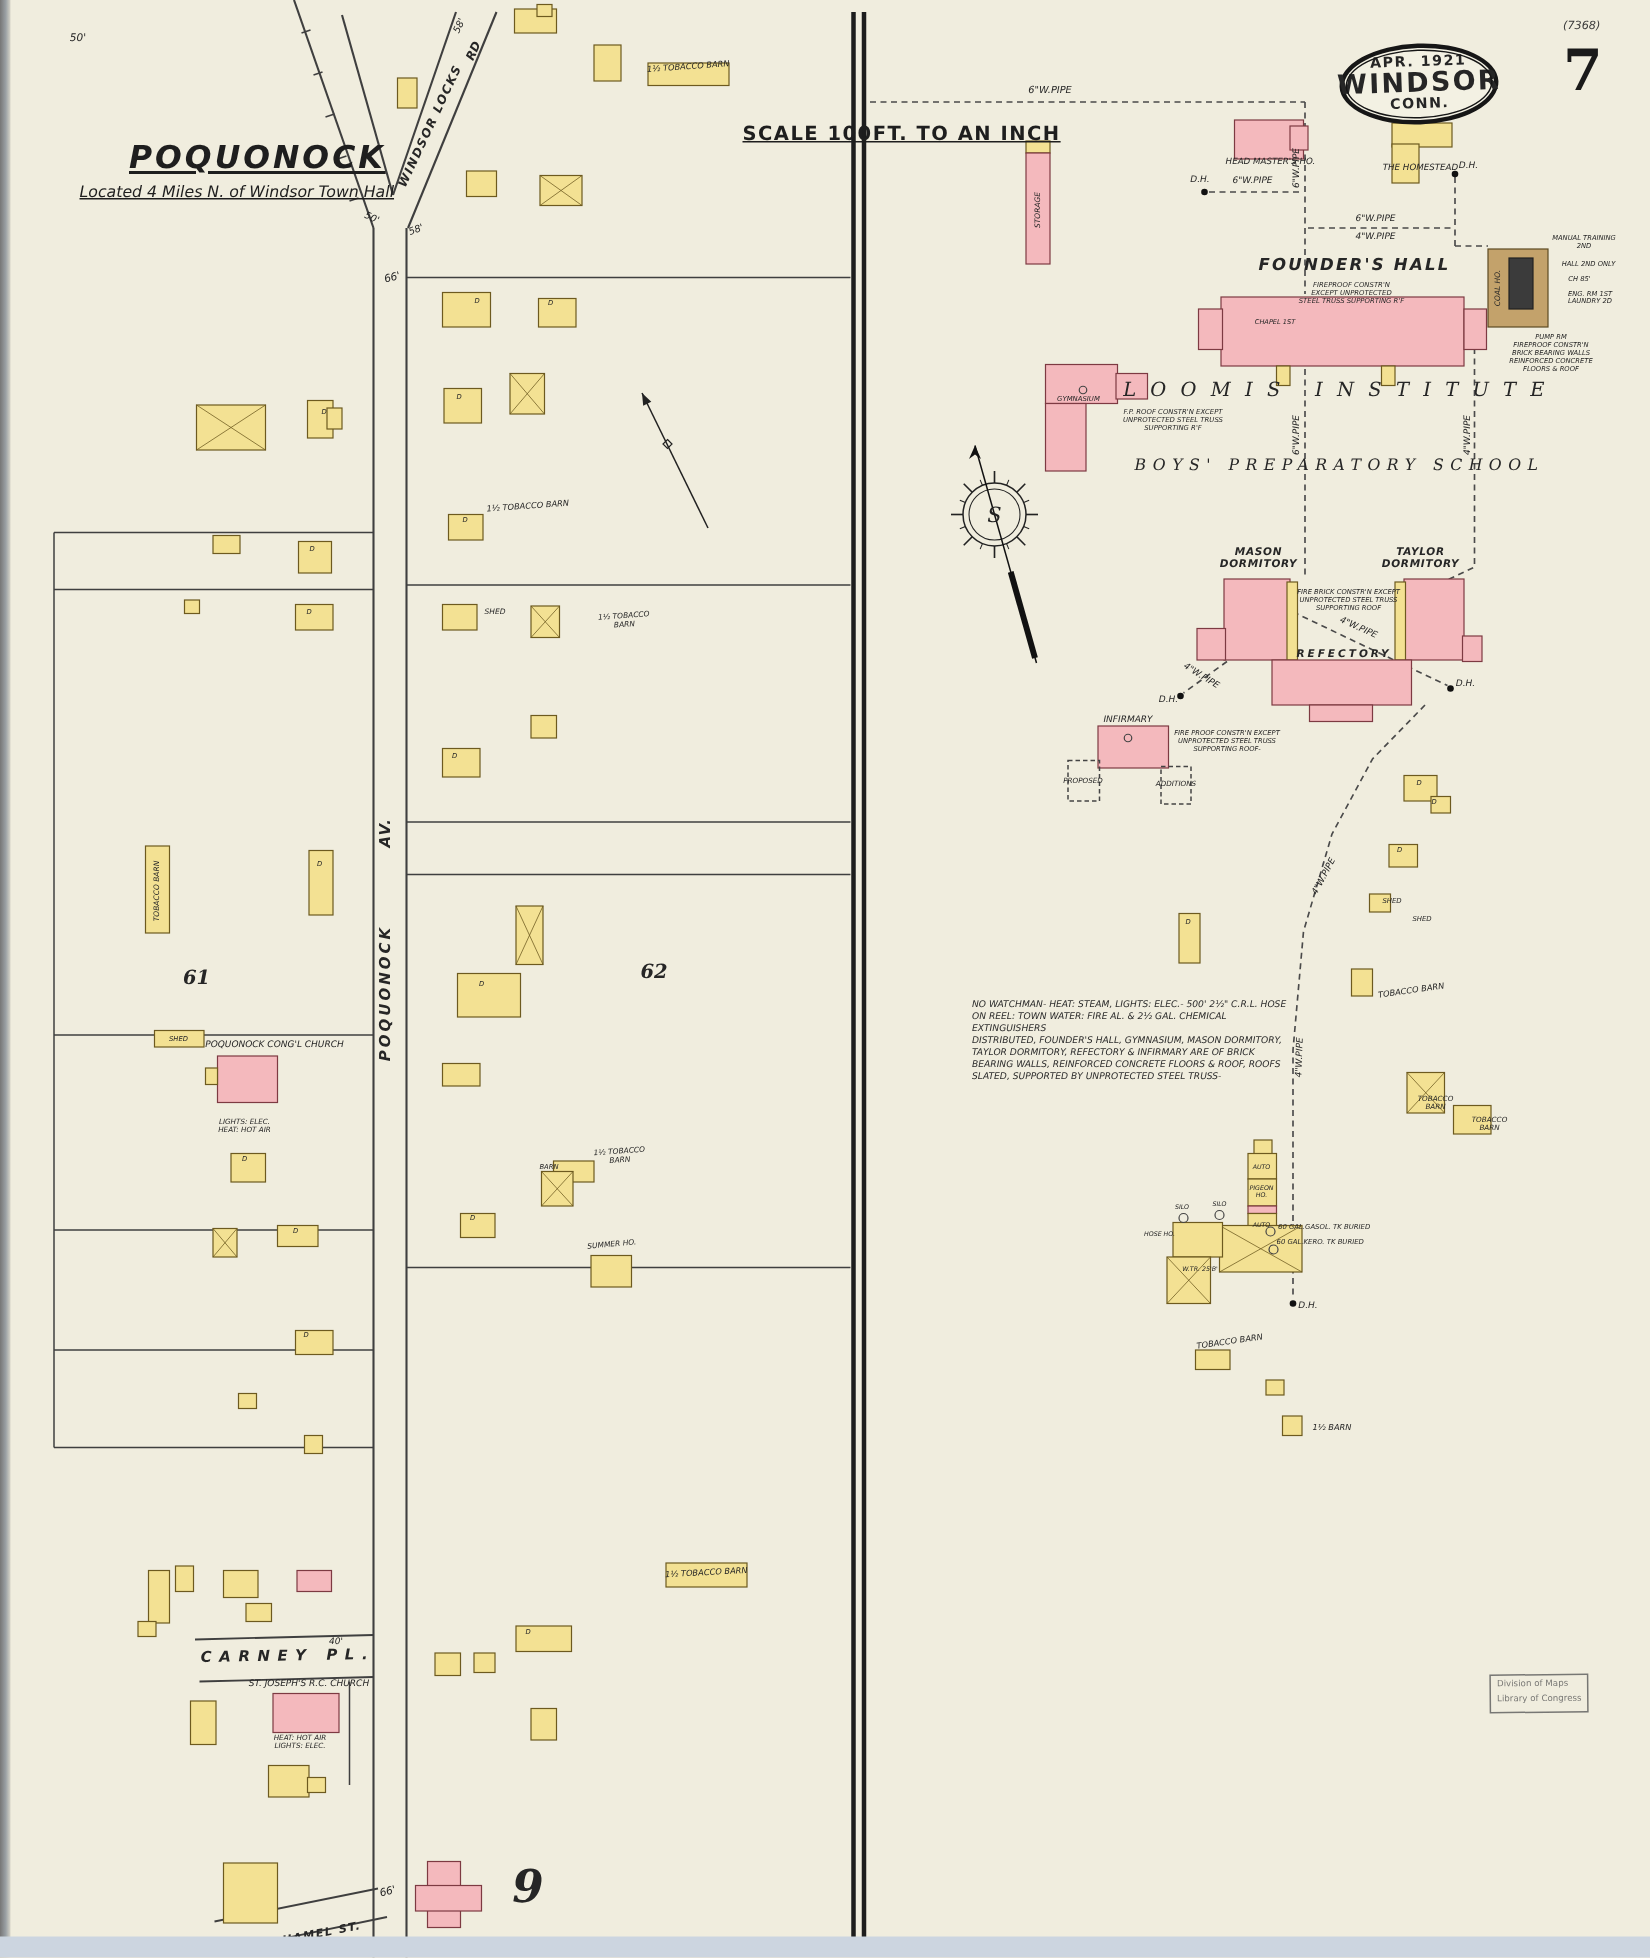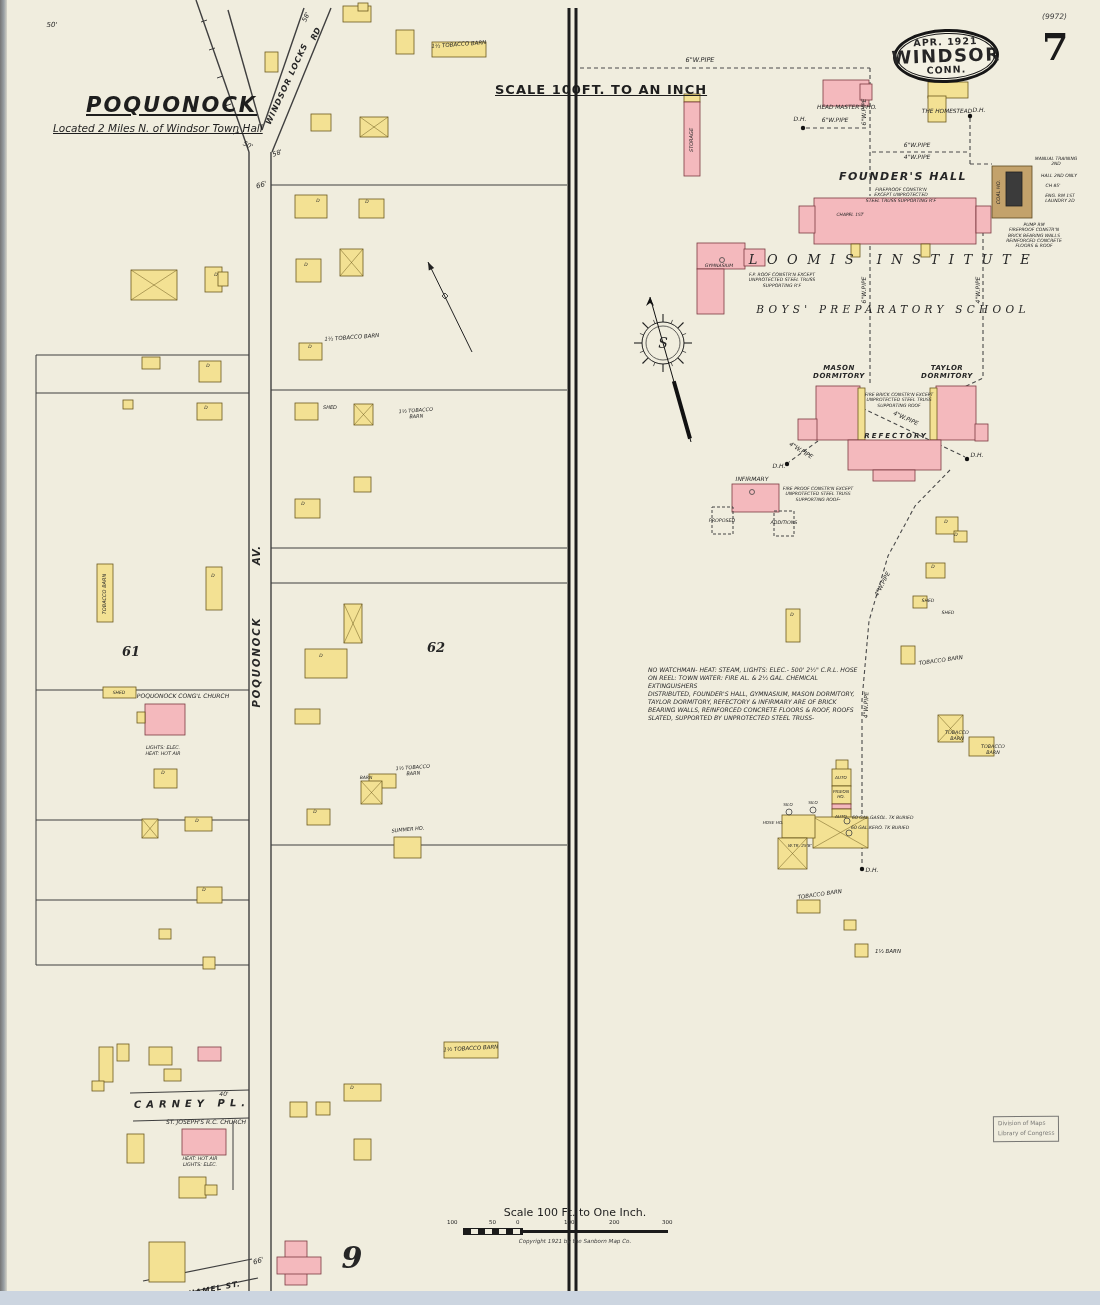--- a/index.html
+++ b/index.html
@@ -348,56 +348,40 @@
       <polygon points="650,297 654,306 650,303 646,306" fill="#111"></polygon>
       <text x="663" y="348" font-size="14" text-anchor="middle" fill="#222" font-family="&quot;DejaVu Serif&quot;,serif" font-style="italic">S</text>
       <line x1="472" y1="352" x2="428" y2="262" stroke="#222" stroke-width="1"></line>
       <polygon points="428,262 434.2,267.9 428.8,270.5" fill="#222"></polygon>
       <polygon points="445,293 448,296 445,299 442,296" fill="none" stroke="#222" stroke-width="0.8"></polygon>
     </svg>
 
   <div class="ov edge-left"></div>
   <div class="ov edge-bottom"></div>
 
-  <div class="ov plateno" style="left:1042px;top:12px;">(9972)</div>
+  <div class="ov plateno" style="left:1042px;top:12px;">(7368)</div>
   <div class="ov sheetno" style="left:1042px;top:24px;">7</div>
 
   <div class="ov stamp" style="left:893px;top:29px;">
     <div class="stamp-inner"></div>
     <div class="d1">APR. 1921</div>
     <div class="d2">WINDSOR</div>
     <div class="d3">CONN.</div>
   </div>
 
   <div class="ov title" style="left:86px;top:93px;">POQUONOCK</div>
-  <div class="ov subtitle" style="left:53px;top:122px;">Located 2 Miles N. of Windsor Town Hall</div>
+  <div class="ov subtitle" style="left:53px;top:122px;">Located 4 Miles N. of Windsor Town Hall</div>
 
   <div class="ov scale-top" style="left:495px;top:82px;">SCALE 100FT. TO AN INCH</div>
 
   <div class="ov notes" style="left:648px;top:666px;">NO WATCHMAN- HEAT: STEAM, LIGHTS: ELEC.- 500' 2½" C.R.L. HOSE
 ON REEL: TOWN WATER: FIRE AL. &amp; 2½ GAL. CHEMICAL EXTINGUISHERS
 DISTRIBUTED, FOUNDER'S HALL, GYMNASIUM, MASON DORMITORY,
 TAYLOR DORMITORY, REFECTORY &amp; INFIRMARY ARE OF BRICK
 BEARING WALLS, REINFORCED CONCRETE FLOORS &amp; ROOF, ROOFS
 SLATED, SUPPORTED BY UNPROTECTED STEEL TRUSS-</div>
 
-  <div class="ov sb" style="left:430px;top:1206px;">
-    <div class="sb-label">Scale 100 Ft. to One Inch.</div>
-    <div class="sb-ticks">
-      <span style="left:17px">100</span>
-      <span style="left:59px">50</span>
-      <span style="left:86px">0</span>
-      <span style="left:134px">100</span>
-      <span style="left:179px">200</span>
-      <span style="left:232px">300</span>
-    </div>
-    <div class="sb-bar">
-      <div class="sb-check"></div>
-      <div class="sb-line"></div>
-    </div>
-    <div class="sb-copy">Copyright 1921 by the Sanborn Map Co.</div>
-  </div>
 
   <div class="ov locstamp" style="left:993px;top:1116px;">
     <div>Division of Maps</div>
     <div>Library of Congress</div>
   </div>
 </div>
 
 </body></html>

